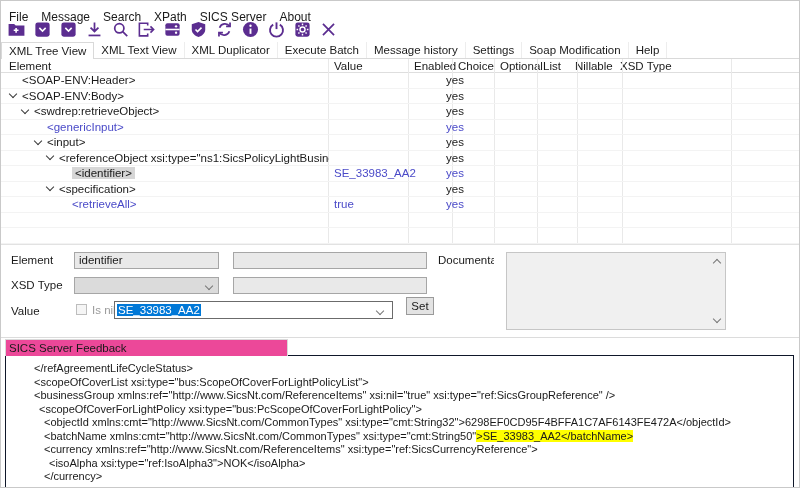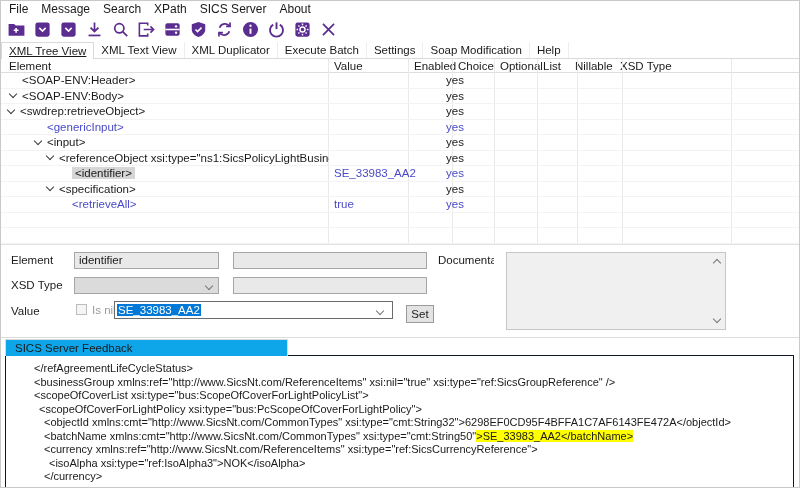--- a/index.html
+++ b/index.html
@@ -3,65 +3,65 @@
 <meta charset="utf-8">
 <style>
   * { margin:0; padding:0; box-sizing:border-box; }
   html,body { background:#fff; }
   .window {
     position:relative; width:800px; height:488px; overflow:hidden;
     border:1px solid #c9c9c9; background:#fff;
     font-family:"Liberation Sans", sans-serif; color:#1a1a1a;
   }
   
-  .menubar { position:absolute; top:0; left:0; right:0; height:15px; display:flex; align-items:center; padding-left:8px; font-size:12px; }
+  .menubar { position:absolute; top:8px; left:0; right:0; height:15px; display:flex; align-items:center; padding-left:8px; font-size:12px; }
   .menu-item { margin-right:13px; cursor:default; white-space:nowrap; }
   
   .toolbar { position:absolute; top:15px; left:0; right:0; height:26px; display:flex; align-items:center; padding-left:6px; gap:7px; }
   .tbtn { width:19px; height:19px; display:flex; align-items:center; justify-content:center; }
   .tbtn svg { width:19px; height:19px; }
   
   .tabstrip { position:absolute; top:41px; left:0; right:0; height:17px; display:flex; font-size:11.5px; border-bottom:1px solid #d9d9d9; }
   .tab { padding:2px 7px 0 7px; white-space:nowrap; border-right:1px solid #ededed; }
-  .tab.active { background:#fff; border:1px solid #d9d9d9; border-bottom:none; margin-bottom:-1px; z-index:2;text-decoration:underline; }
+  .tab.active { background:#fff; border:1px solid #d9d9d9; border-bottom:none; margin-bottom:-1px; z-index:2; }
   
   .treewrap { position:absolute; top:58px; left:0; right:0; height:185px; font-size:11.5px; }
   .vline { position:absolute; top:0; bottom:0; width:1px; background:#e9e9e9; z-index:0; }
   .thead { display:flex; height:14px; align-items:center; border-bottom:1px solid #dedede; white-space:nowrap; }
   .hc { flex:none; padding-left:5px; }
   .hc-el { width:328px; padding-left:8px; } .hc-val { width:80px; } .hc-en { width:44px; }
   .hc-ch { width:42px; } .hc-op { width:43px; } .hc-li { width:32px; } .hc-ni { width:45px; } .hc-xsd { width:109px; }
   .trow { position:relative; display:flex; height:15.5px; align-items:center; border-bottom:1px solid #f3f3f3; white-space:nowrap; z-index:1; }
   .tc-el { flex:none; width:328px; display:flex; align-items:center; overflow:hidden; }
   .tc-val { flex:none; width:80px; padding-left:5px; color:#4a4ac8; }
   .tc-en { flex:none; padding-left:5px;margin-left:32px; }
-  .lvl0 .tc-el { padding-left:8px; } .lvl1 .tc-el { padding-left:6px; }
+  .lvl0 .tc-el { padding-left:8px; } .lvl1 .tc-el { padding-left:20px; }
   .lvl2 .tc-el { padding-left:33px; } .lvl3 .tc-el { padding-left:45px; } .lvl4 .tc-el { padding-left:58px; }
   .chev { position:relative; width:9px; height:9px; margin-right:4px; flex:none; }
   .chev::before { content:""; position:absolute; left:1px; top:0; width:5px; height:5px; border-right:1px solid #3a3a3a; border-bottom:1px solid #3a3a3a; transform:rotate(45deg); }
   .chev.hidden { visibility:hidden; }
   .blue { color:#4a4ac8; }
   .chip { background:#d6d6d6; padding:0 3px; }
   
   .detail { position:absolute; top:243px; left:0; right:0; height:93px; border-top:1px solid #e2e2e2; font-size:11.5px; }
   .dlabel { position:absolute; white-space:nowrap; }
   .dbox { position:absolute; height:17px; background:#e9e9e9; border:1px solid #a6a6a6; line-height:15px; padding-left:4px; overflow:hidden; }
   .dcombo-dis { position:absolute; height:17px; background:#dbdbdb; border:1px solid #a6a6a6; }
   .cchev { position:absolute; width:8px; height:8px; }
   .cchev::before { content:""; position:absolute; left:1px; top:1px; width:5px; height:5px; border-right:1px solid #777; border-bottom:1px solid #777; transform:rotate(45deg); }
   .cchev.up::before { transform:rotate(-135deg); top:3px; }
   .checkbox { position:absolute; width:11px; height:11px; background:#f5f5f5; border:1px solid #bdbdbd; }
   .vcombo { position:absolute; left:113px; top:56px; width:279px; height:18px; background:#fff; border:1px solid #6b6b6b; line-height:16px; padding-left:2px; }
   .vsel { background:#0078d7; color:#fff; padding:0 1px; }
-  .setbtn { position:absolute; left:405px; top:60px; width:28px; height:18px; background:#e3e3e3; border:1px solid #9a9a9a; text-align:center; line-height:16px; }
+  .setbtn { position:absolute; left:405px; top:52px; width:28px; height:18px; background:#e3e3e3; border:1px solid #9a9a9a; text-align:center; line-height:16px; }
   .doclabel { position:absolute; left:437px; top:9px; width:56px; overflow:hidden; white-space:nowrap; }
   .docarea { position:absolute; left:505px; top:7px; width:220px; height:78px; background:#f0f0f0; border:1px solid #c6c6c6; }
   
   .feedback { position:absolute; top:336px; left:0; right:0; bottom:0; border-top:1px solid #dcdcdc; }
-  .fb-tab { position:absolute; top:1px; left:4px; width:283px; height:17px; background:#0ea5e9; border:1px solid #d9d9d9; border-bottom:none; font-size:11.5px; line-height:16px; padding-left:9px; z-index:2; }
+  .fb-tab { position:absolute; top:1px; left:4px; width:283px; height:17px; background:#ec4899; border:1px solid #d9d9d9; border-bottom:none; font-size:11.5px; line-height:16px; padding-left:3px; z-index:2; }
   .fb-content { position:absolute; top:17px; left:4px; right:5px; bottom:-2px; background:#fff; border:1px solid #0f172a; padding-top:6px; font-size:11px; overflow:hidden; }
   .fline { height:13.5px; line-height:13.5px; white-space:nowrap; }
   .ind1 { padding-left:28px; } .ind2 { padding-left:33px; } .ind3 { padding-left:38px; } .ind4 { padding-left:43px; }
   .hl { background:#ffff00; }
 </style>
 </head>
 <body>
 
 <div class="window">
 
@@ -158,20 +158,21 @@
           <path d="M5 5l14 14M19 5L5 19" stroke="#5b2d90" stroke-width="2.2"></path>
         </svg>
     </span>
   </div>
 
   <div class="tabstrip">
     <span class="tab active">XML Tree View</span>
     <span class="tab">XML Text View</span>
     <span class="tab">XML Duplicator</span>
     <span class="tab">Execute Batch</span>
+    <span class="tab">Message history</span>
     <span class="tab">Settings</span>
     <span class="tab">Soap Modification</span>
     <span class="tab">Help</span>
   </div>
 
   <div class="treewrap">
     <div class="vline" style="left:327px"></div>
     <div class="vline" style="left:407px"></div>
     <div class="vline" style="left:451px"></div>
     <div class="vline" style="left:493px"></div>
@@ -291,22 +292,22 @@
     <div class="docarea">
       <span class="cchev up" style="right:4px; top:4px; position:absolute"></span>
       <span class="cchev" style="right:4px; bottom:6px; position:absolute"></span>
     </div>
   </div>
 
   <div class="feedback">
     <div class="fb-tab">SICS Server Feedback</div>
     <div class="fb-content">
       <div class="fline ind1">&lt;/refAgreementLifeCycleStatus&gt;</div>
+      <div class="fline ind1">&lt;scopeOfCoverList xsi:type="bus:ScopeOfCoverForLightPolicyList"&gt;</div>
       <div class="fline ind1">&lt;businessGroup xmlns:ref="http://www.SicsNt.com/ReferenceItems" xsi:nil="true" xsi:type="ref:SicsGroupReference" /&gt;</div>
-      <div class="fline ind1">&lt;scopeOfCoverList xsi:type="bus:ScopeOfCoverForLightPolicyList"&gt;</div>
       <div class="fline ind2">&lt;scopeOfCoverForLightPolicy xsi:type="bus:PcScopeOfCoverForLightPolicy"&gt;</div>
       <div class="fline ind3">&lt;objectId xmlns:cmt="http://www.SicsNt.com/CommonTypes" xsi:type="cmt:String32"&gt;6298EF0CD95F4BFFA1C7AF6143FE472A&lt;/objectId&gt;</div>
       <div class="fline ind3"><span>&lt;batchName xmlns:cmt="http://www.SicsNt.com/CommonTypes" xsi:type="cmt:String50"</span><span class="hl">&gt;SE_33983_AA2&lt;/batchName&gt;</span></div>
       <div class="fline ind3">&lt;currency xmlns:ref="http://www.SicsNt.com/ReferenceItems" xsi:type="ref:SicsCurrencyReference"&gt;</div>
       <div class="fline ind4">&lt;isoAlpha xsi:type="ref:IsoAlpha3"&gt;NOK&lt;/isoAlpha&gt;</div>
       <div class="fline ind3">&lt;/currency&gt;</div>
     </div>
   </div>
 
 </div>

